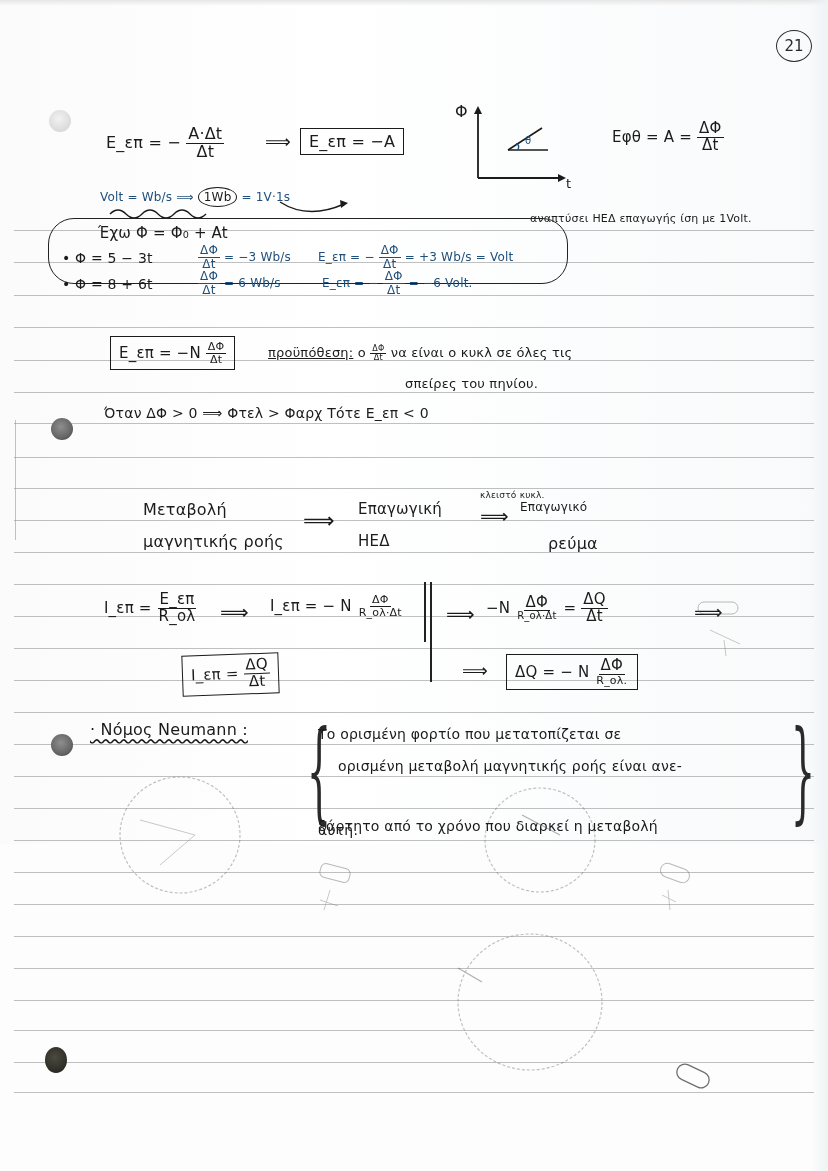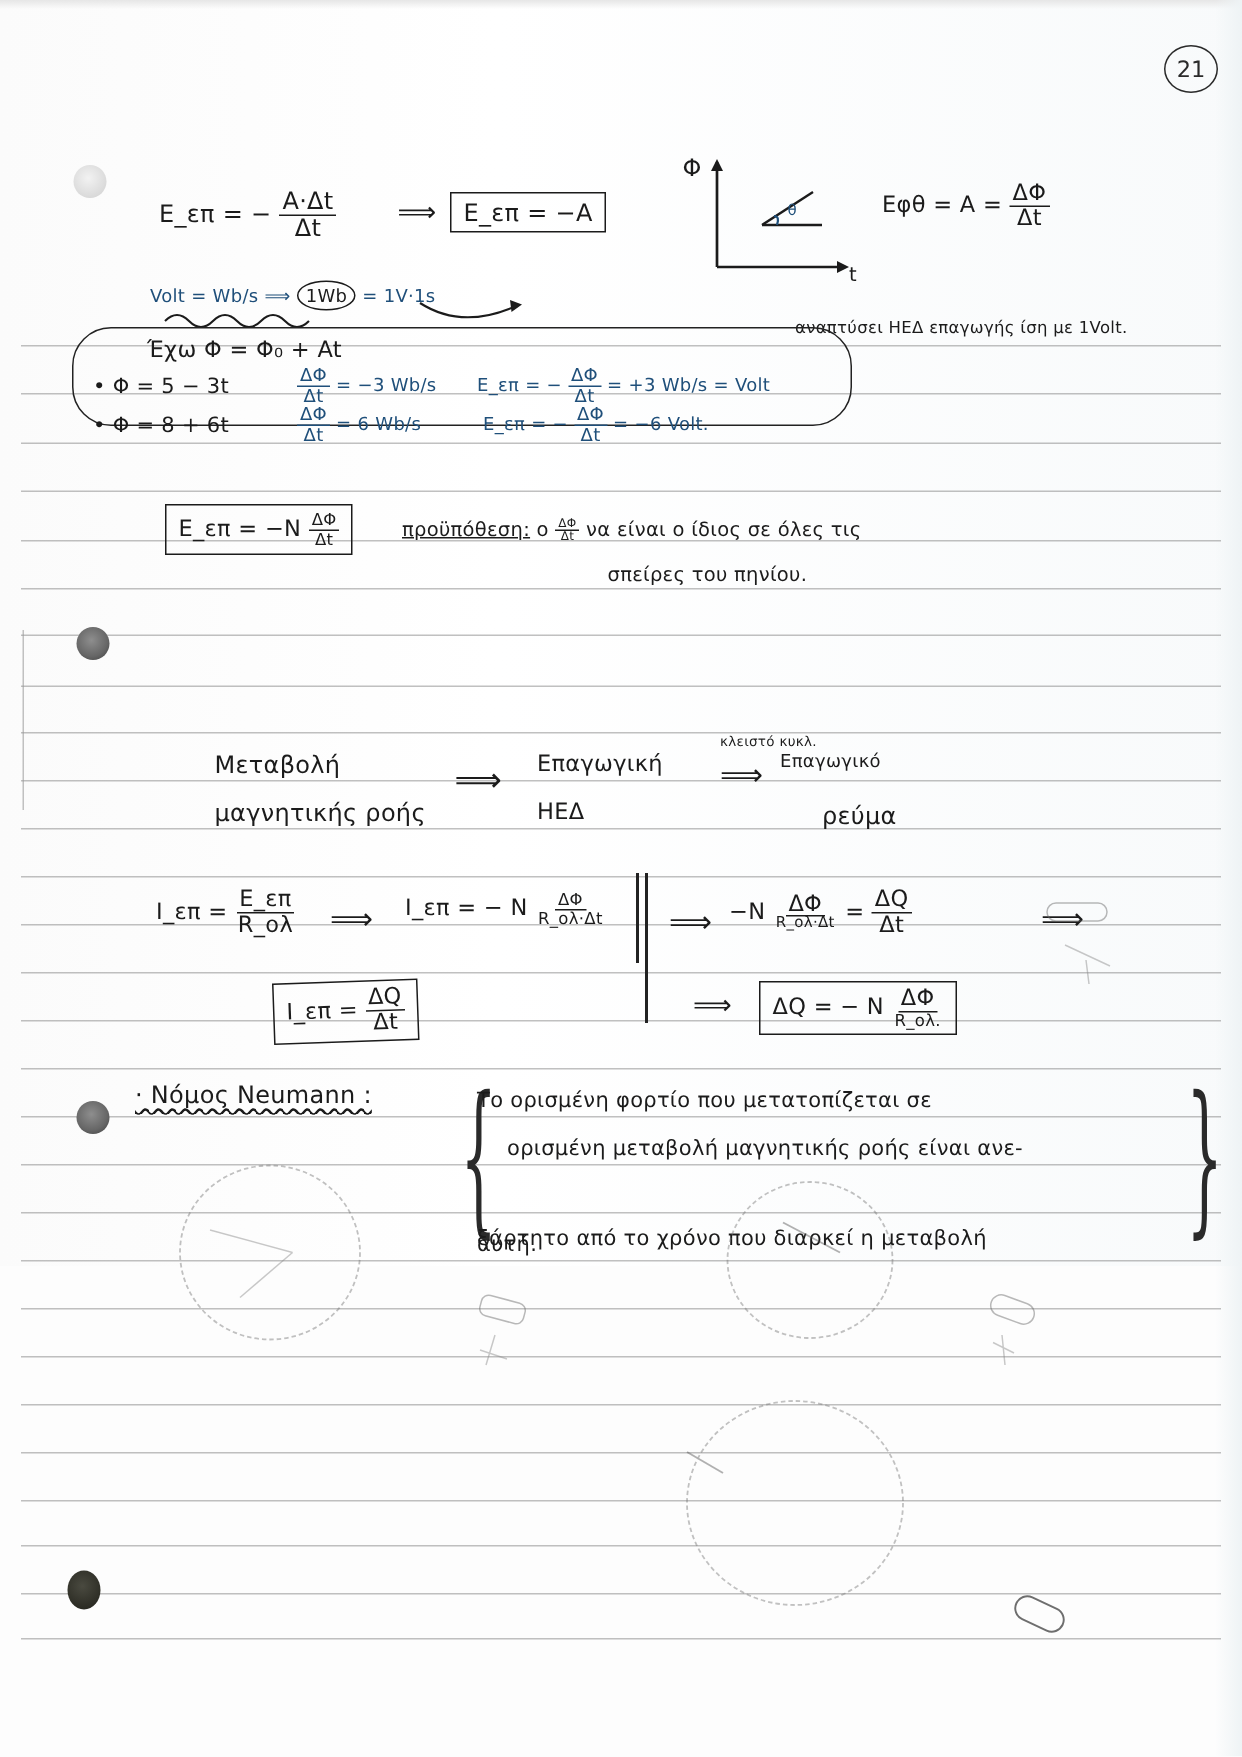--- a/index.html
+++ b/index.html
@@ -130,21 +130,21 @@
     <line x1="28" y1="78" x2="112" y2="78" stroke="#1b1b1b" stroke-width="1.8"></line>
     <polygon points="108,74 116,78 108,82" fill="#1b1b1b"></polygon>
     <line x1="58" y1="50" x2="92" y2="28" stroke="#1b1b1b" stroke-width="1.6"></line>
     <line x1="58" y1="50" x2="98" y2="50" stroke="#1b1b1b" stroke-width="1.6"></line>
     <path d="M68 50 Q70 44 66 44" stroke="#1f4f7a" stroke-width="1.5" fill="none"></path>
   </svg>
   <div class="hw" style="left:455px; top:102px; font-size:16px;">Φ</div>
   <div class="hw" style="left:566px; top:176px; font-size:13px;">t</div>
   <div class="hw blue" style="left:525px; top:135px; font-size:10px;">θ</div>
 
-  <div class="hw" style="left:588px; top:121px; font-size:15px;">
+  <div class="hw" style="left:612px; top:121px; font-size:15px;">
     <span>Εφθ = A =</span>
     <span class="frac">
       <span class="num">ΔΦ</span>
       <span class="den">Δt</span>
     </span>
   </div>
 
   <div class="hw blue" style="left:100px; top:190px; font-size:12px;">
     <span>Volt = Wb/s ⟹</span>
     <span style="border:1.4px solid #1b1b1b; border-radius:50%; padding:2px 5px; color:#1b1b1b;">1Wb</span>
@@ -201,24 +201,25 @@
       <span class="den">Δt</span>
     </span>
   </div>
   <div class="hw" style="left:268px; top:345px; font-size:13px;">
     <span class="underline">προϋπόθεση:</span>
     <span>ο</span>
     <span class="frac" style="font-size:8px;">
       <span class="num">ΔΦ</span>
       <span class="den">Δt</span>
     </span>
-    <span>να είναι ο ίδιος σε όλες τις</span>
+    <span>να είναι ο κυκλ σε όλες τις</span>
   </div>
   <div class="hw" style="left:405px; top:376px; font-size:13px;">σπείρες του πηνίου.</div>
 
+  <div class="hw" style="left:104px; top:405px; font-size:14px;">Όταν ΔΦ &gt; 0 ⟹ Φτελ &gt; Φαρχ Τότε Ε_επ &lt; 0</div>
 
   <div class="hw" style="left:143px; top:500px; font-size:16px;">Μεταβολή</div>
   <div class="hw" style="left:143px; top:532px; font-size:16px;">μαγνητικής ροής</div>
   <div class="hw arrow-dbl" style="left:303px; top:508px; font-size:22px;">⟹</div>
   <div class="hw" style="left:358px; top:500px; font-size:15px;">Επαγωγική</div>
   <div class="hw" style="left:358px; top:532px; font-size:15px;">ΗΕΔ</div>
   <div class="hw tiny" style="left:480px; top:490px;">κλειστό κυκλ.</div>
   <div class="hw arrow-dbl" style="left:480px; top:504px; font-size:20px;">⟹</div>
   <div class="hw" style="left:520px; top:500px; font-size:12px;">Επαγωγικό</div>
   <div class="hw" style="left:548px; top:534px; font-size:16px;">ρεύμα</div>

